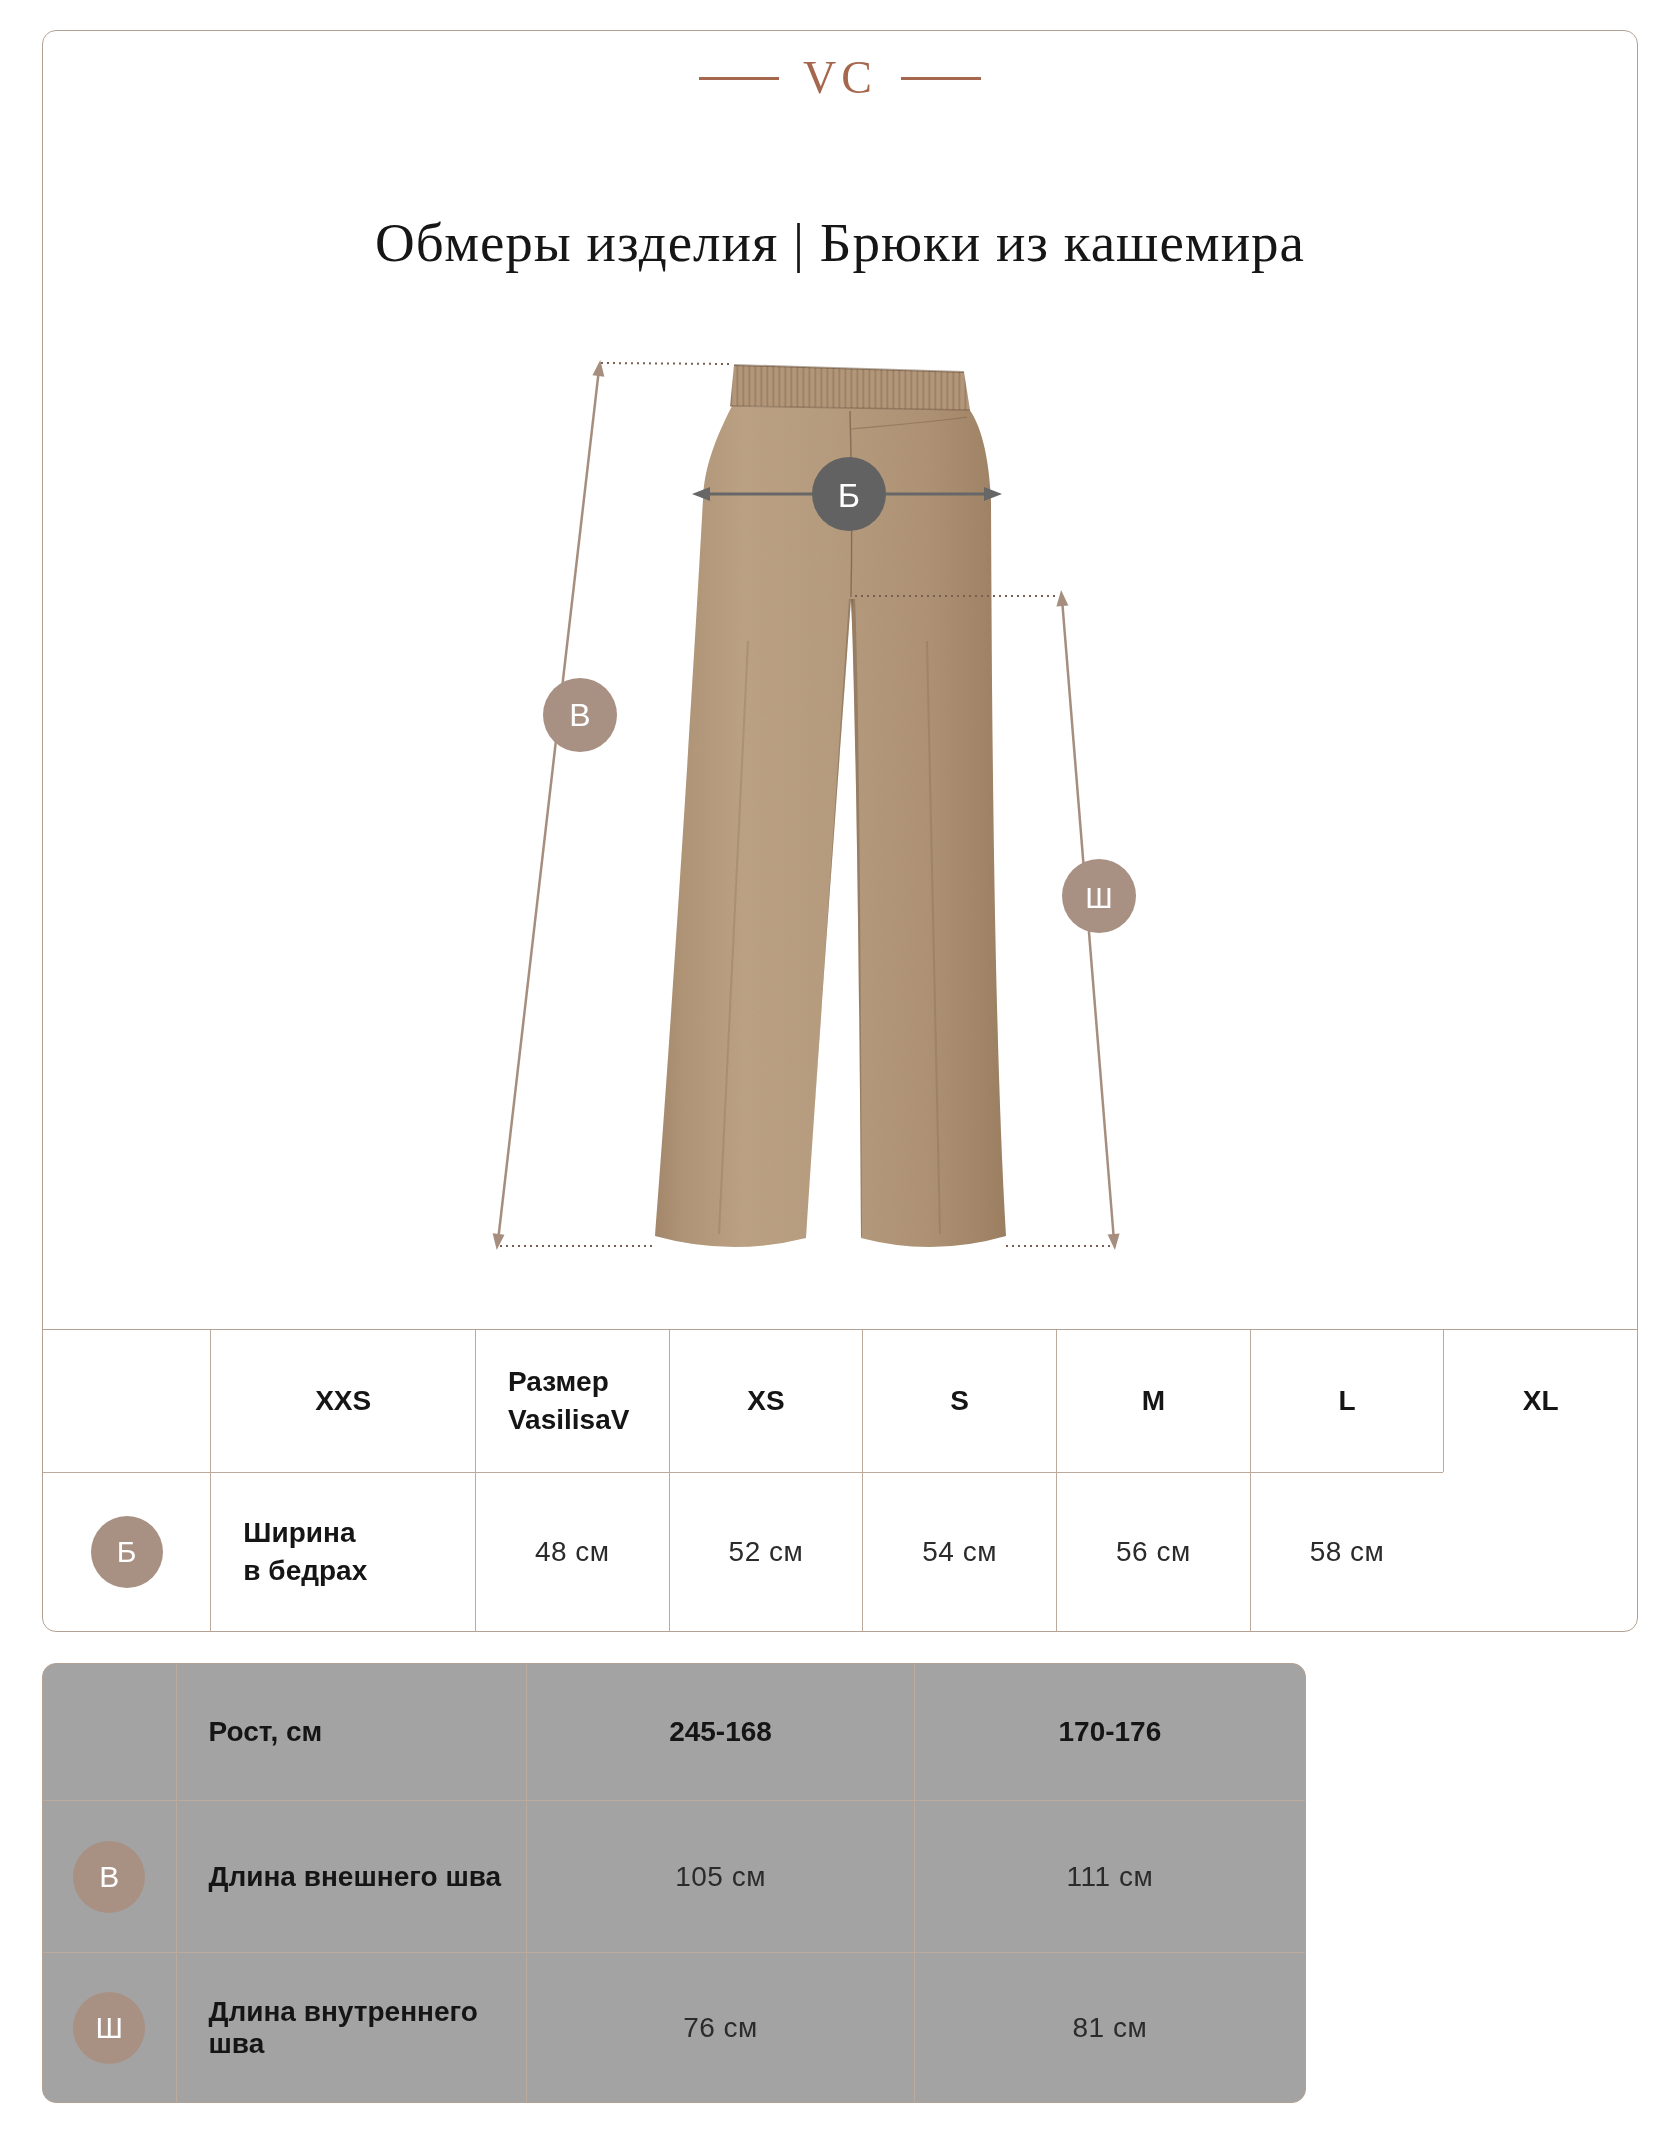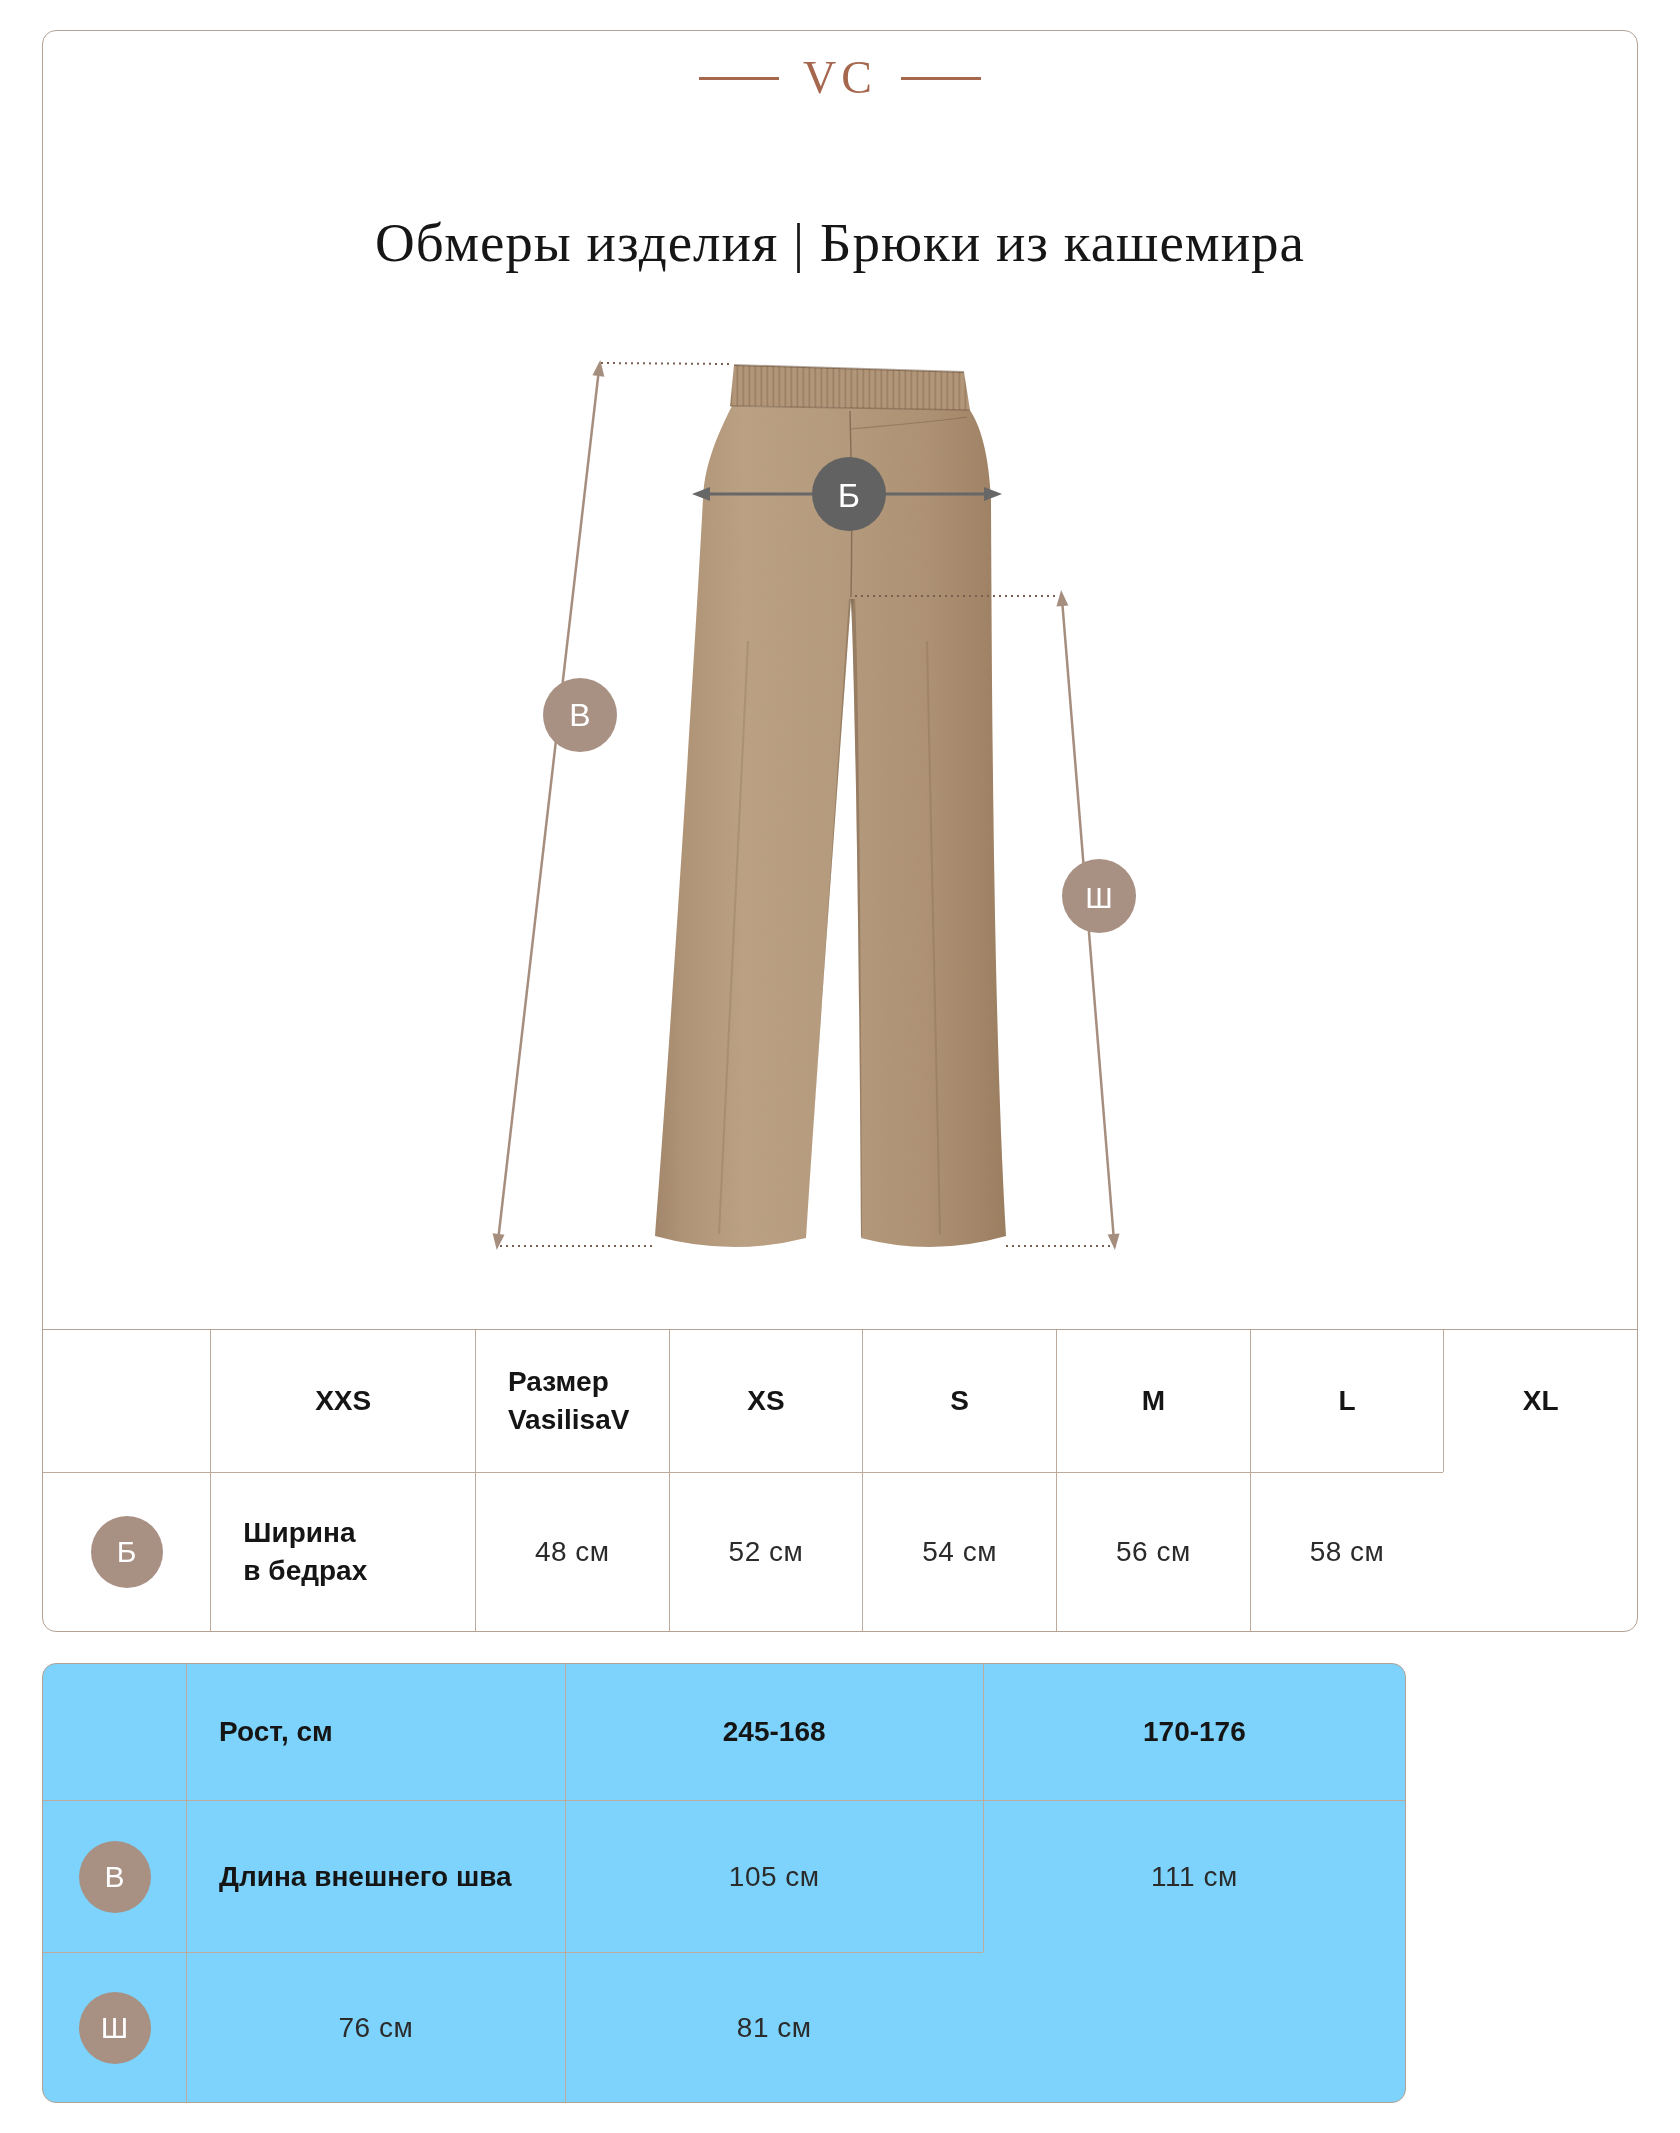--- a/index.html
+++ b/index.html
@@ -53,23 +53,23 @@
   .label-cell { padding-left:32px; }
   .prewrap { white-space:pre-line; line-height:1.35; }
   .icon-cell { justify-content:center; }
   .circle-icon {
     width:72px; height:72px; border-radius:50%; background:#a89083;
     color:#ffffff; font-size:30px; font-weight:500;
     display:flex; align-items:center; justify-content:center;
   }
   
   .table2 {
-    position:absolute; left:42px; top:1663px; width:1364px; height:440px;
+    position:absolute; left:42px; top:1663px; width:1264px; height:440px;
     border:1px solid #b3a294; border-radius:14px; box-sizing:border-box;
-    overflow:hidden; background:#7dd3fc;
+    overflow:hidden; background:#a3a3a3;
     display:grid; grid-template-columns:10.5% 27.8% 30.7% 1fr;
     grid-template-rows:136px 152px 1fr;
   }
 </style>
 </head>
 <body>
 
 <div class="card">
 
   <div class="brand">
@@ -201,15 +201,16 @@
   <div class="bt icon-cell">
     <span class="circle-icon">В</span>
   </div>
   <div class="bl bt hd label-cell">Длина внешнего шва</div>
   <div class="bl bt val center">105 см</div>
   <div class="bl bt val center">111 см</div>
 
   <div class="bt icon-cell">
     <span class="circle-icon">Ш</span>
   </div>
+  <div class="bl bt hd label-cell">Длина внутреннего шва</div>
   <div class="bl bt val center">76 см</div>
   <div class="bl bt val center">81 см</div>
 </div>
 
 </body></html>

